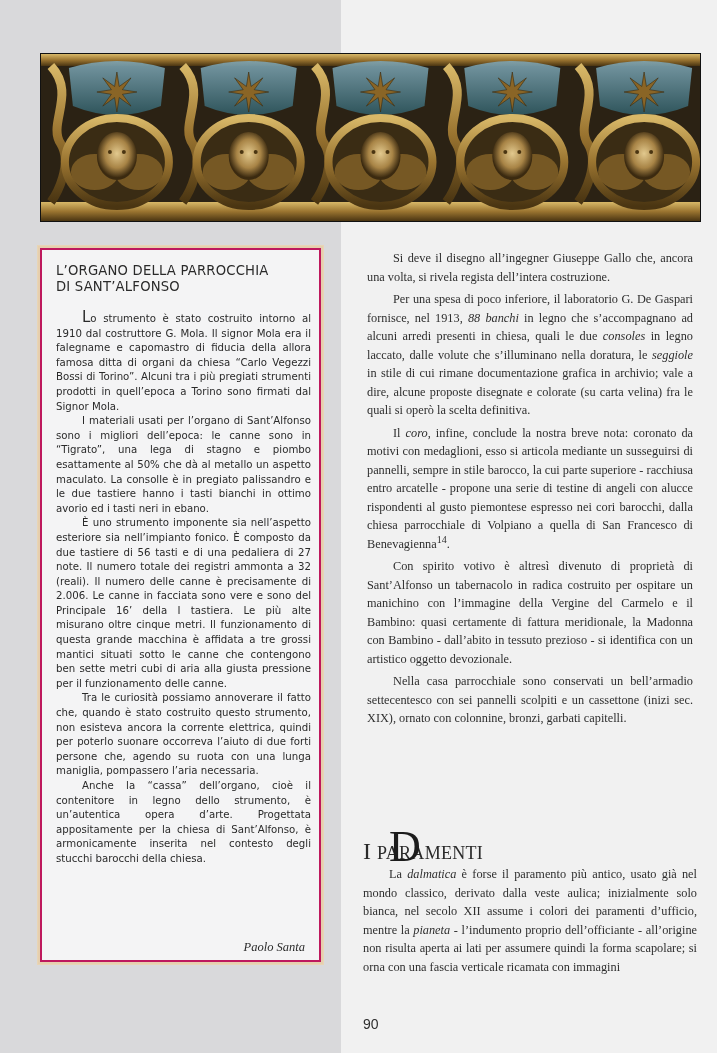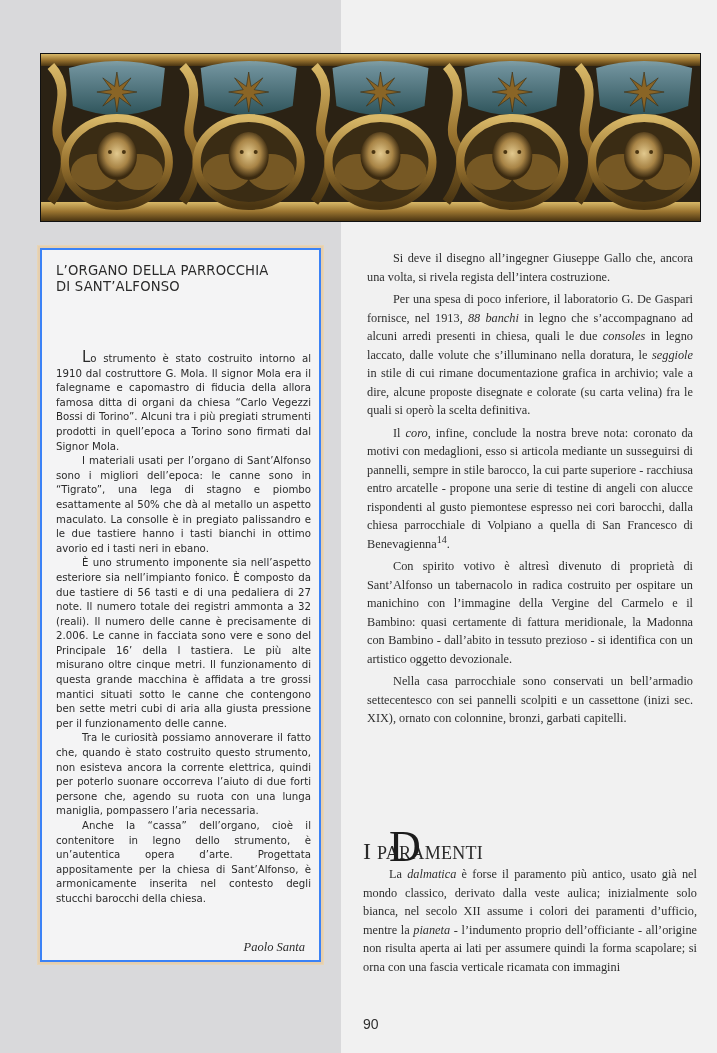--- a/index.html
+++ b/index.html
@@ -18,38 +18,37 @@
   }
   .photo {
     position:absolute; left:40px; top:53px; width:659px; height:167px;
     background:#2a2418;
     border:1px solid #111;
     overflow:hidden;
   }
   .photo svg { display:block; }
   .sidebar-box {
     position:absolute; left:40px; top:248px; width:281px; height:714px;
-    border:2px solid #3b82f6;
+    border:2px solid #be185d;
     outline:2px solid #e6cfae;
     outline-offset:0;
     box-shadow: 0 0 0 3px #e8d5b6;
     background:#f4f4f5;
     box-sizing:border-box;
   }
   .box-title {
     position:absolute; left:14px; top:13px; width:255px;
     font-family:"DejaVu Sans", sans-serif; font-size:13.2px; line-height:16px;
     color:#2a2a2a; letter-spacing:0.2px; font-weight:normal;
   }
   .box-body {
     position:absolute; left:14px; top:60px; width:255px;
     font-family:"DejaVu Sans", sans-serif; font-size:10.2px; line-height:14.6px;
     color:#2a2a2a; text-align:justify;
     hyphens:auto;
-    margin-top:40px;
   }
   .box-body p { margin:0; text-indent:26px; }
   .box-body p.first { text-indent:26px; }
   .box-body p.first::first-letter { font-size:15px; }
   .box-author {
     position:absolute; right:14px; top:690px;
     font-family:"Liberation Serif", serif; font-style:italic;
     font-size:12.5px; color:#2a2a2a;
   }
   .main-col {

